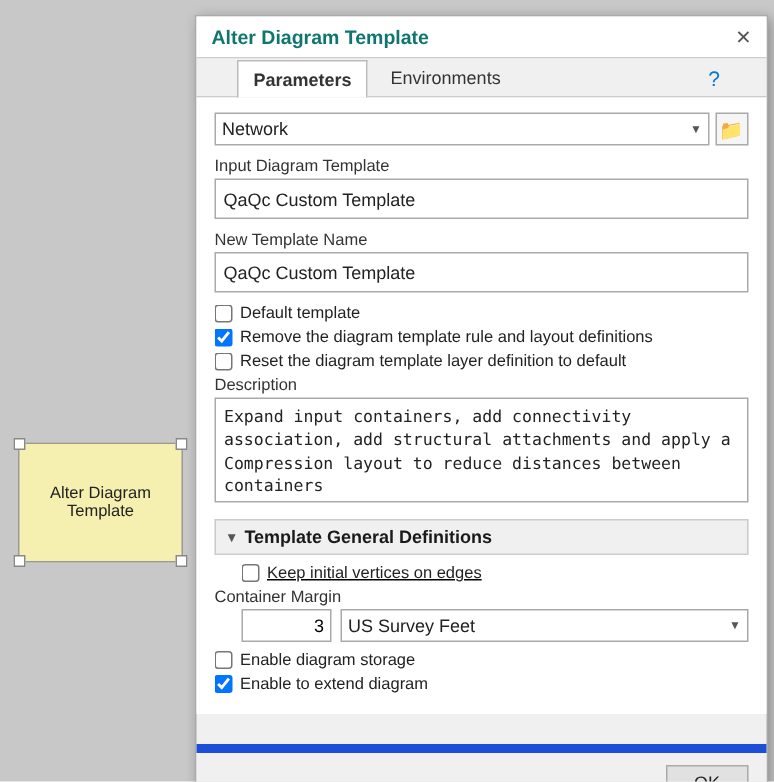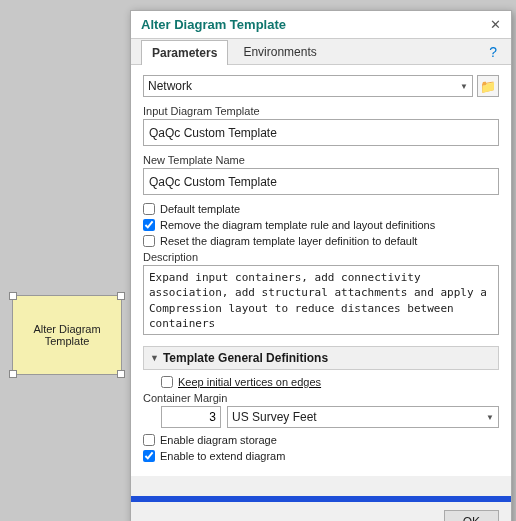--- a/index.html
+++ b/index.html
@@ -70,21 +70,21 @@
       color: #555;
       cursor: pointer;
       background: none;
       border: none;
       line-height: 1;
     }
 
     .dialog-tabs {
       background: #f0f0f0;
       border-bottom: 1px solid #ccc;
-      padding: 0 10px;
+      padding: 0 27px;
       display: flex;
       align-items: flex-end;
       gap: 4px;
     }
     .tab {
       padding: 5px 10px;
       font-size: 12px;
       cursor: pointer;
       border: 1px solid transparent;
       border-bottom: none;

